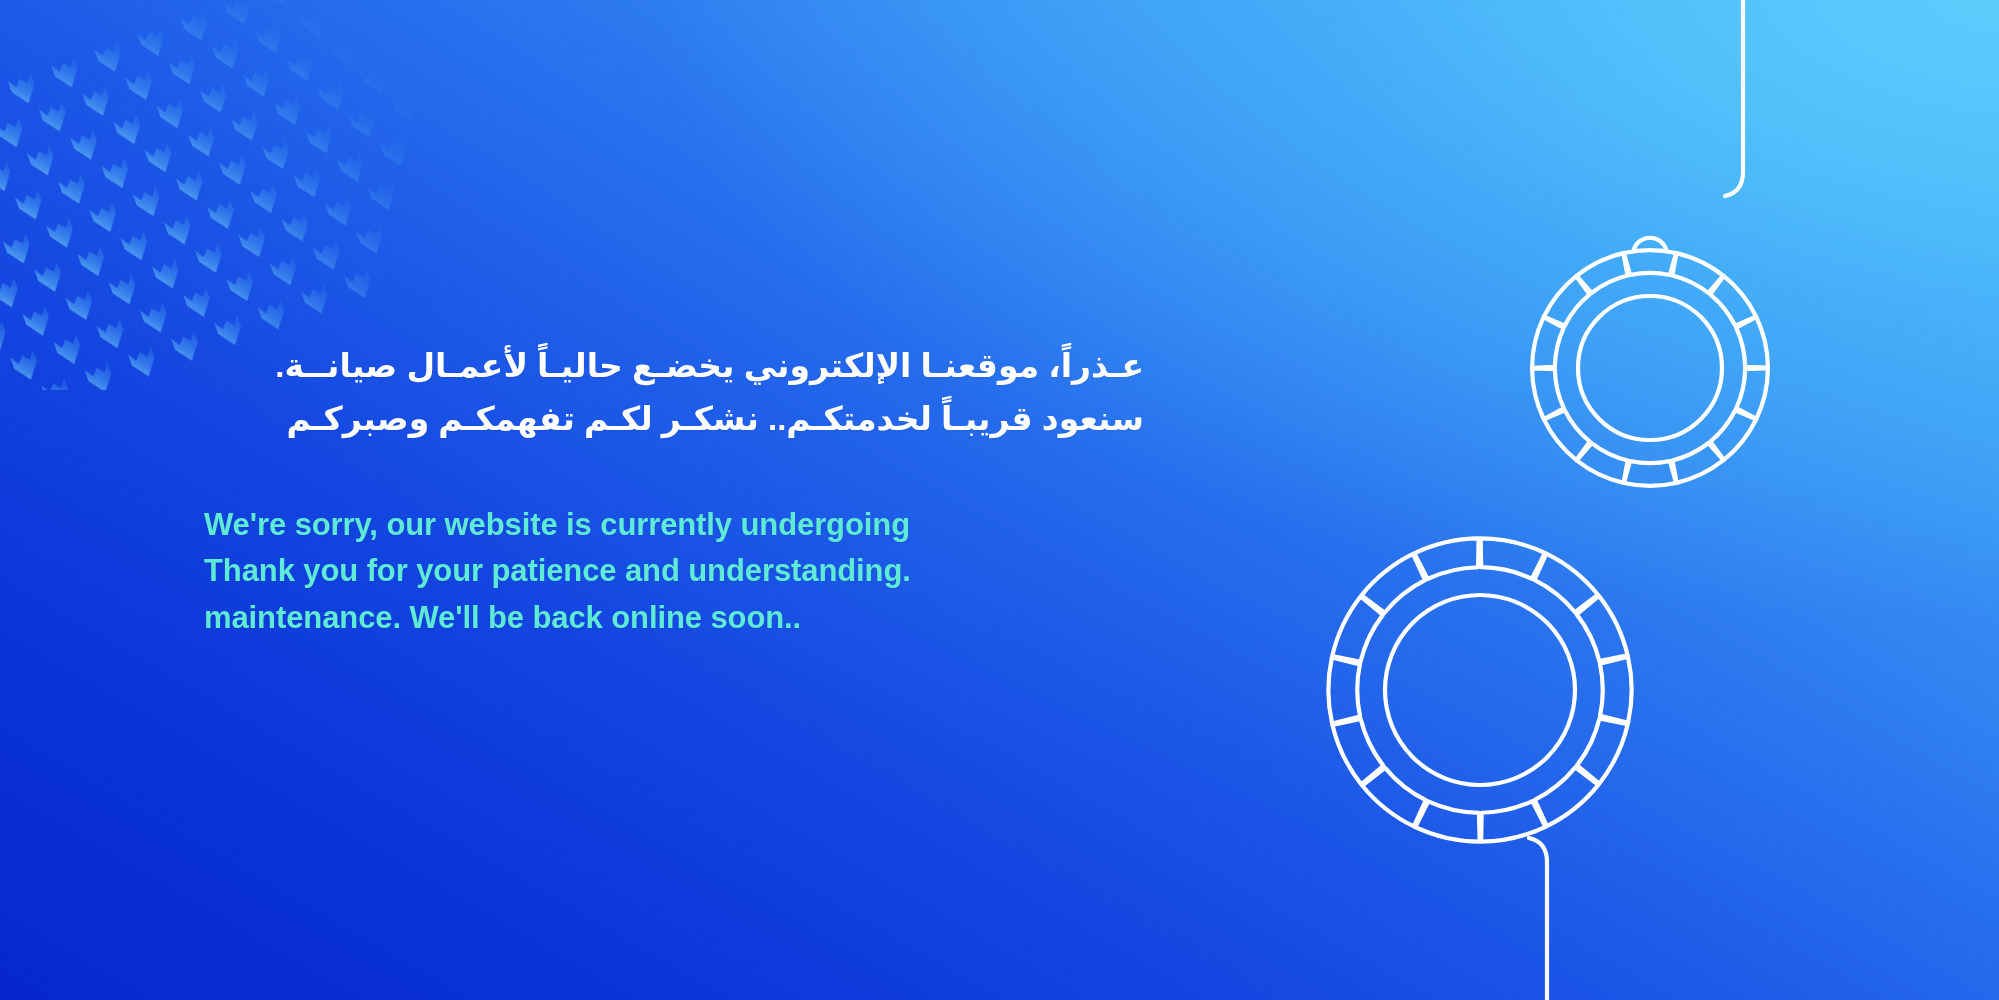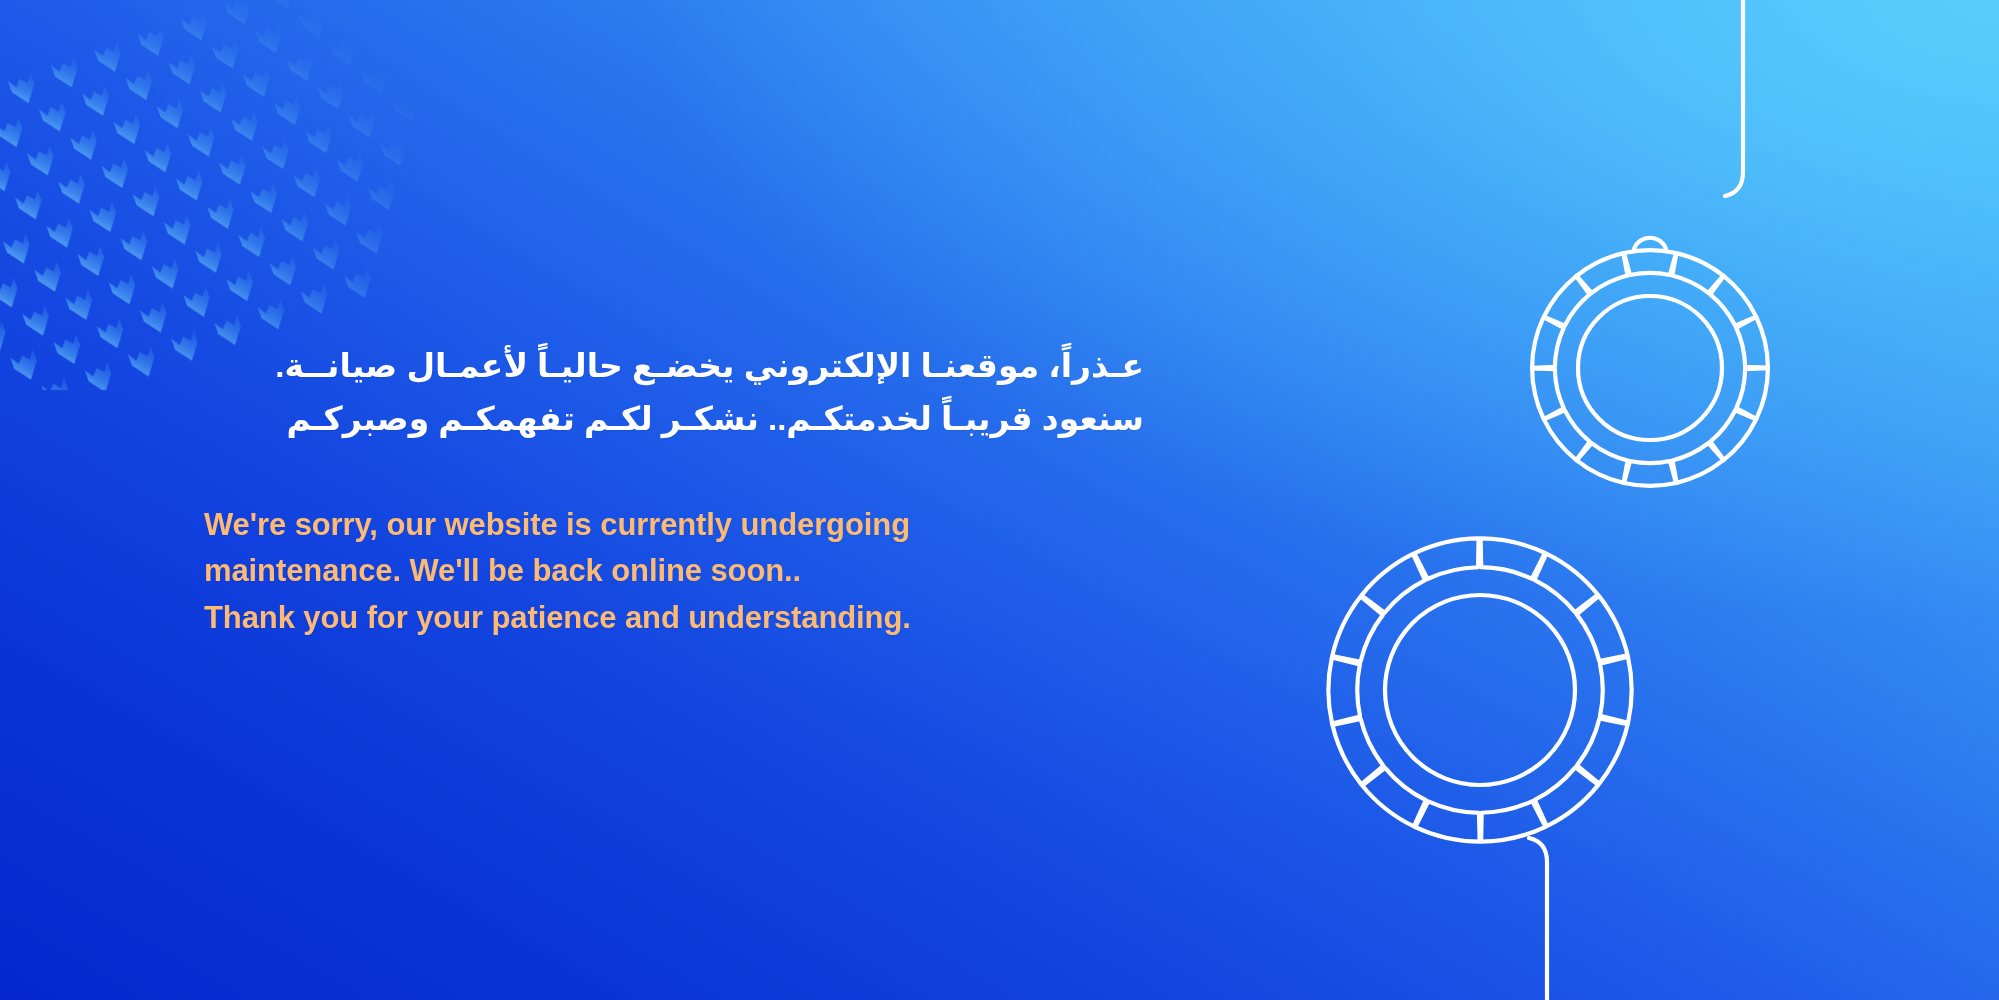--- a/index.html
+++ b/index.html
@@ -83,21 +83,21 @@
     line-height: 1.60;
     font-weight: 600;
     letter-spacing: 0px;
     width: 940px;
     text-shadow: 0 1px 2px rgba(0,0,0,0.07);
   }
   .arabic-line { display: block; white-space: nowrap; }
 
   .english-block {
     margin-top: 56px;
-    color: #fdba74;
+    color: #5eead4;
     font-size: 31px;
     line-height: 1.50;
     font-weight: 700;
     letter-spacing: -0.1px;
     text-align: left;
     direction: ltr;
     text-shadow: 0 1px 2px rgba(0,0,0,0.07);
   }
   .english-line { display: block; white-space: nowrap; }
 </style>
@@ -285,19 +285,19 @@
 
   <div class="content">
 
     <div class="arabic-block" lang="ar" dir="rtl">
       <span class="arabic-line">عـذراً، موقعنـا الإلكتروني يخضـع حاليـاً لأعمـال صيانــة.</span>
       <span class="arabic-line">سنعود قريبـاً لخدمتكـم.. نشكـر لكـم تفهمكـم وصبركـم</span>
     </div>
 
     <div class="english-block" lang="en" dir="ltr">
       <span class="english-line">We're sorry, our website is currently undergoing</span>
+      <span class="english-line">Thank you for your patience and understanding.</span>
       <span class="english-line">maintenance. We'll be back online soon..</span>
-      <span class="english-line">Thank you for your patience and understanding.</span>
     </div>
 
   </div>
 
 </div>
 
 </body></html>

